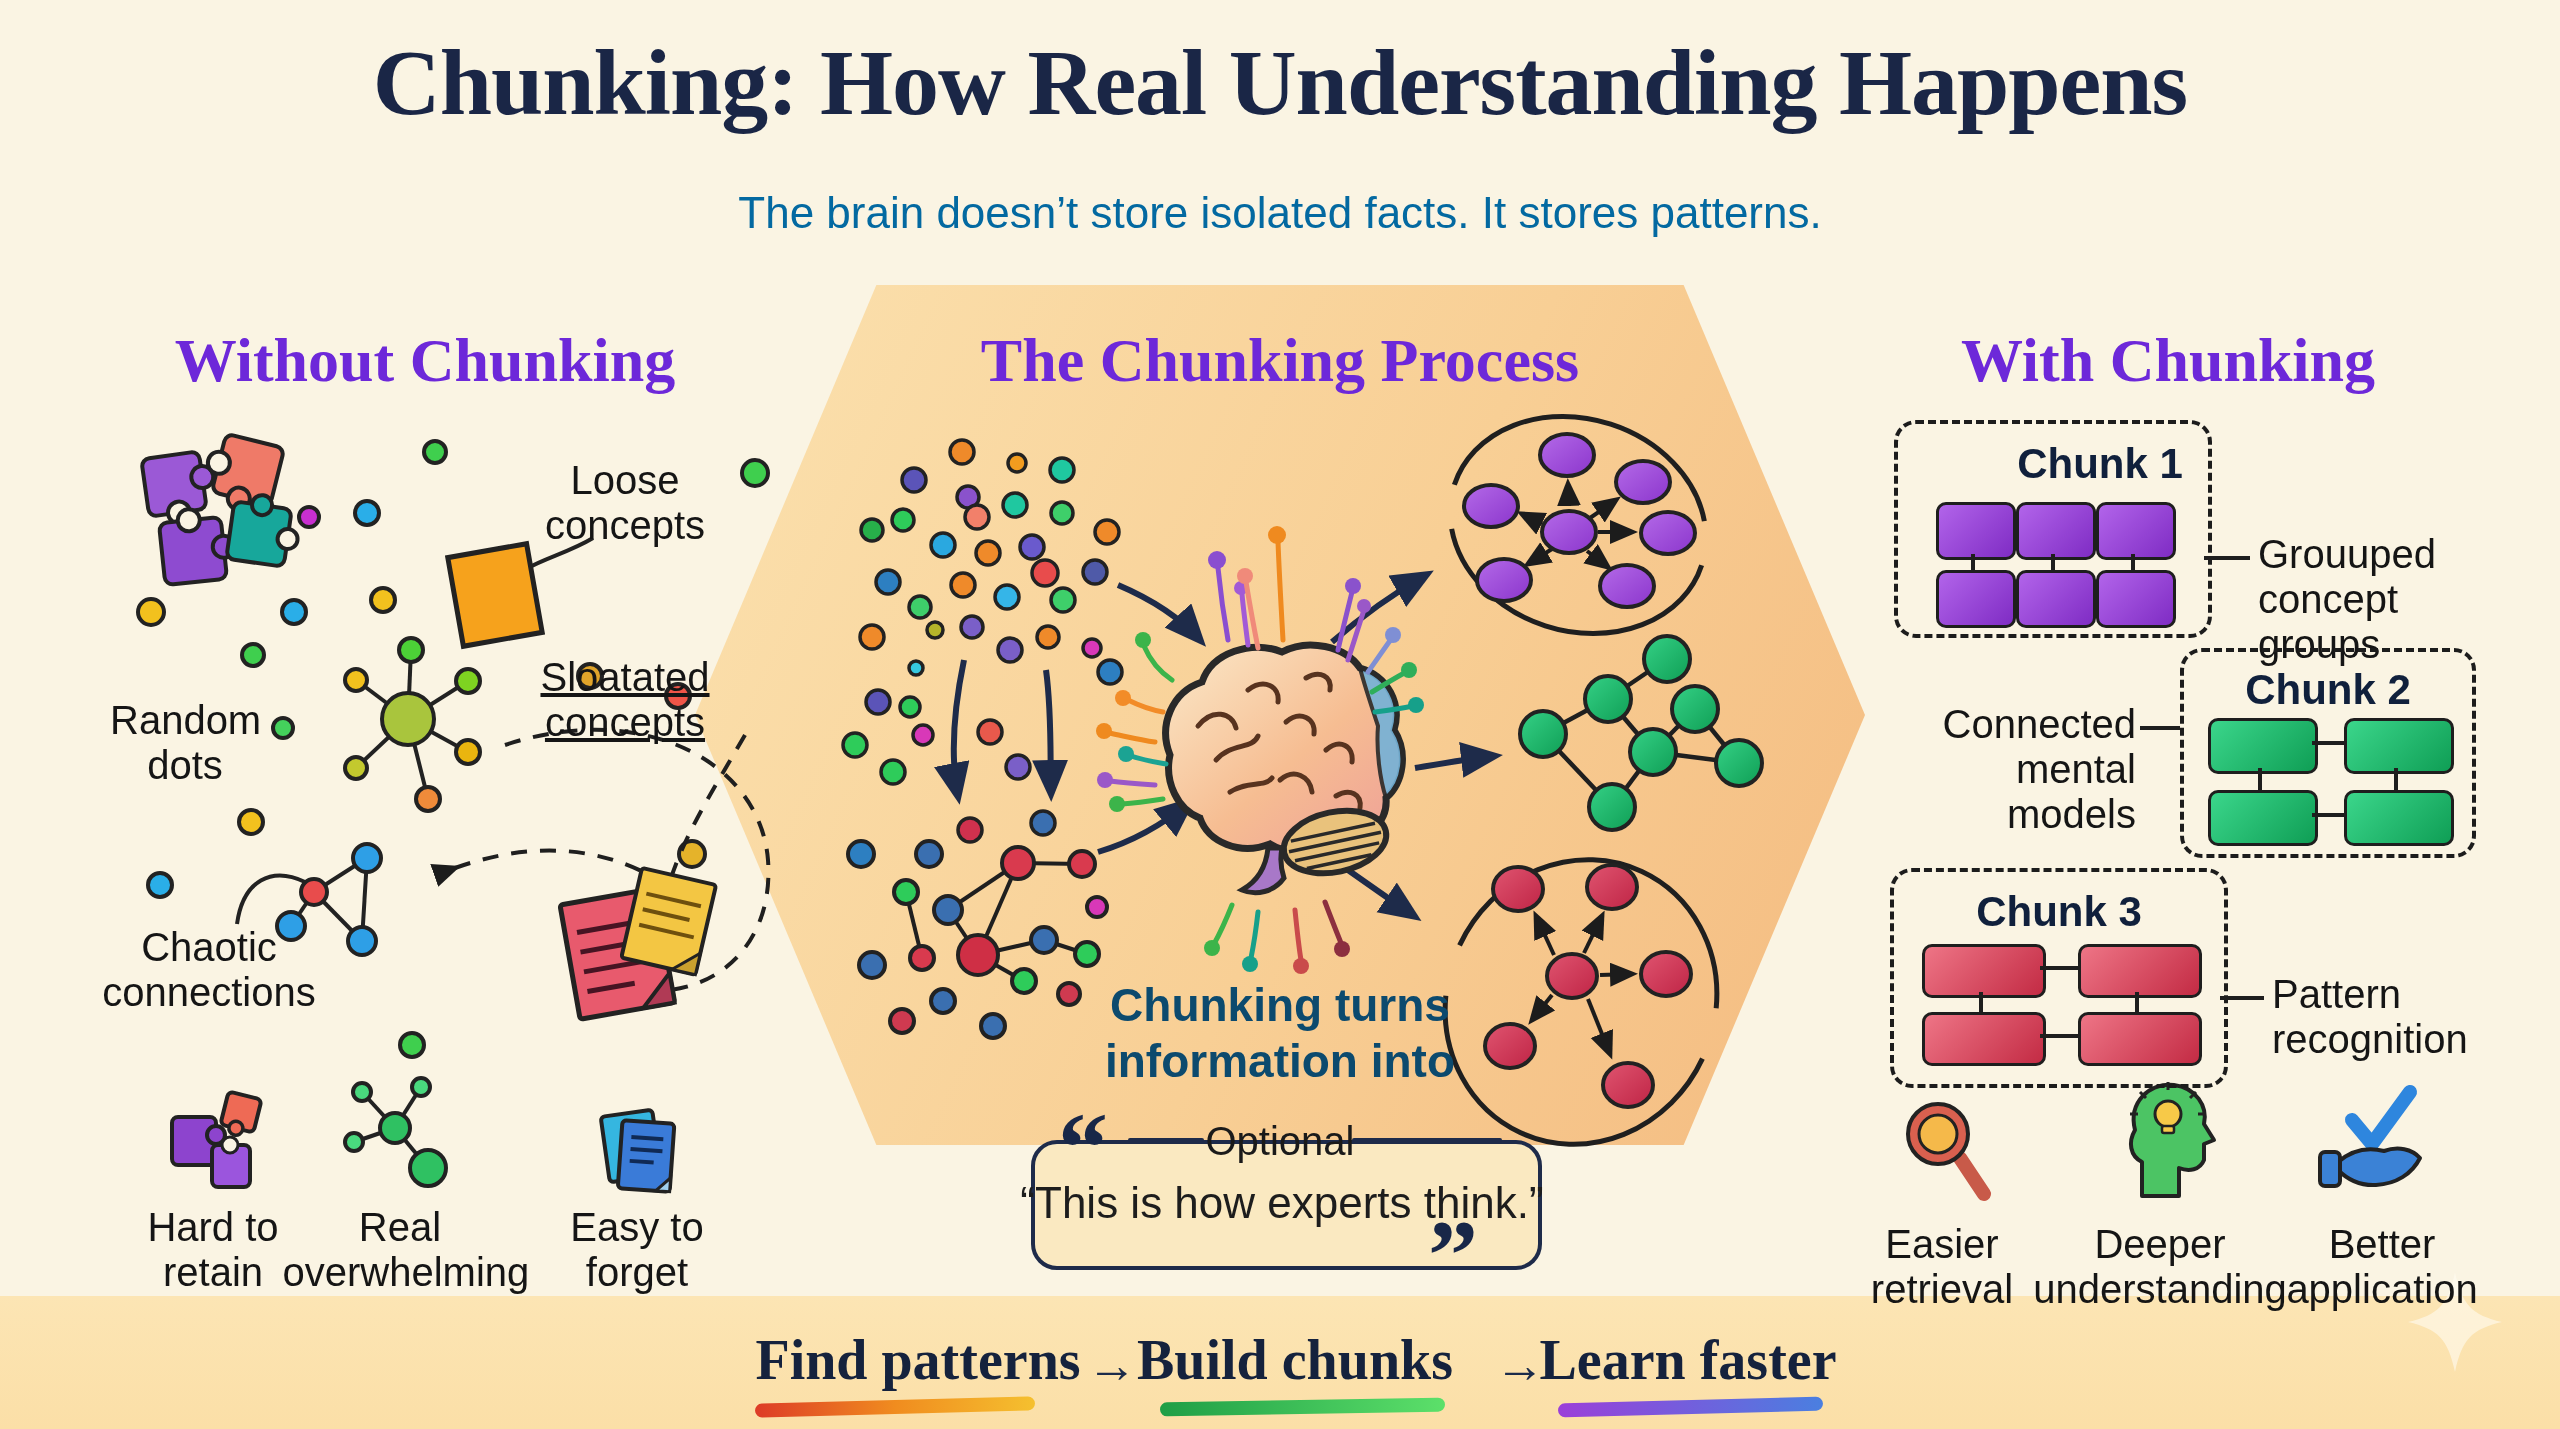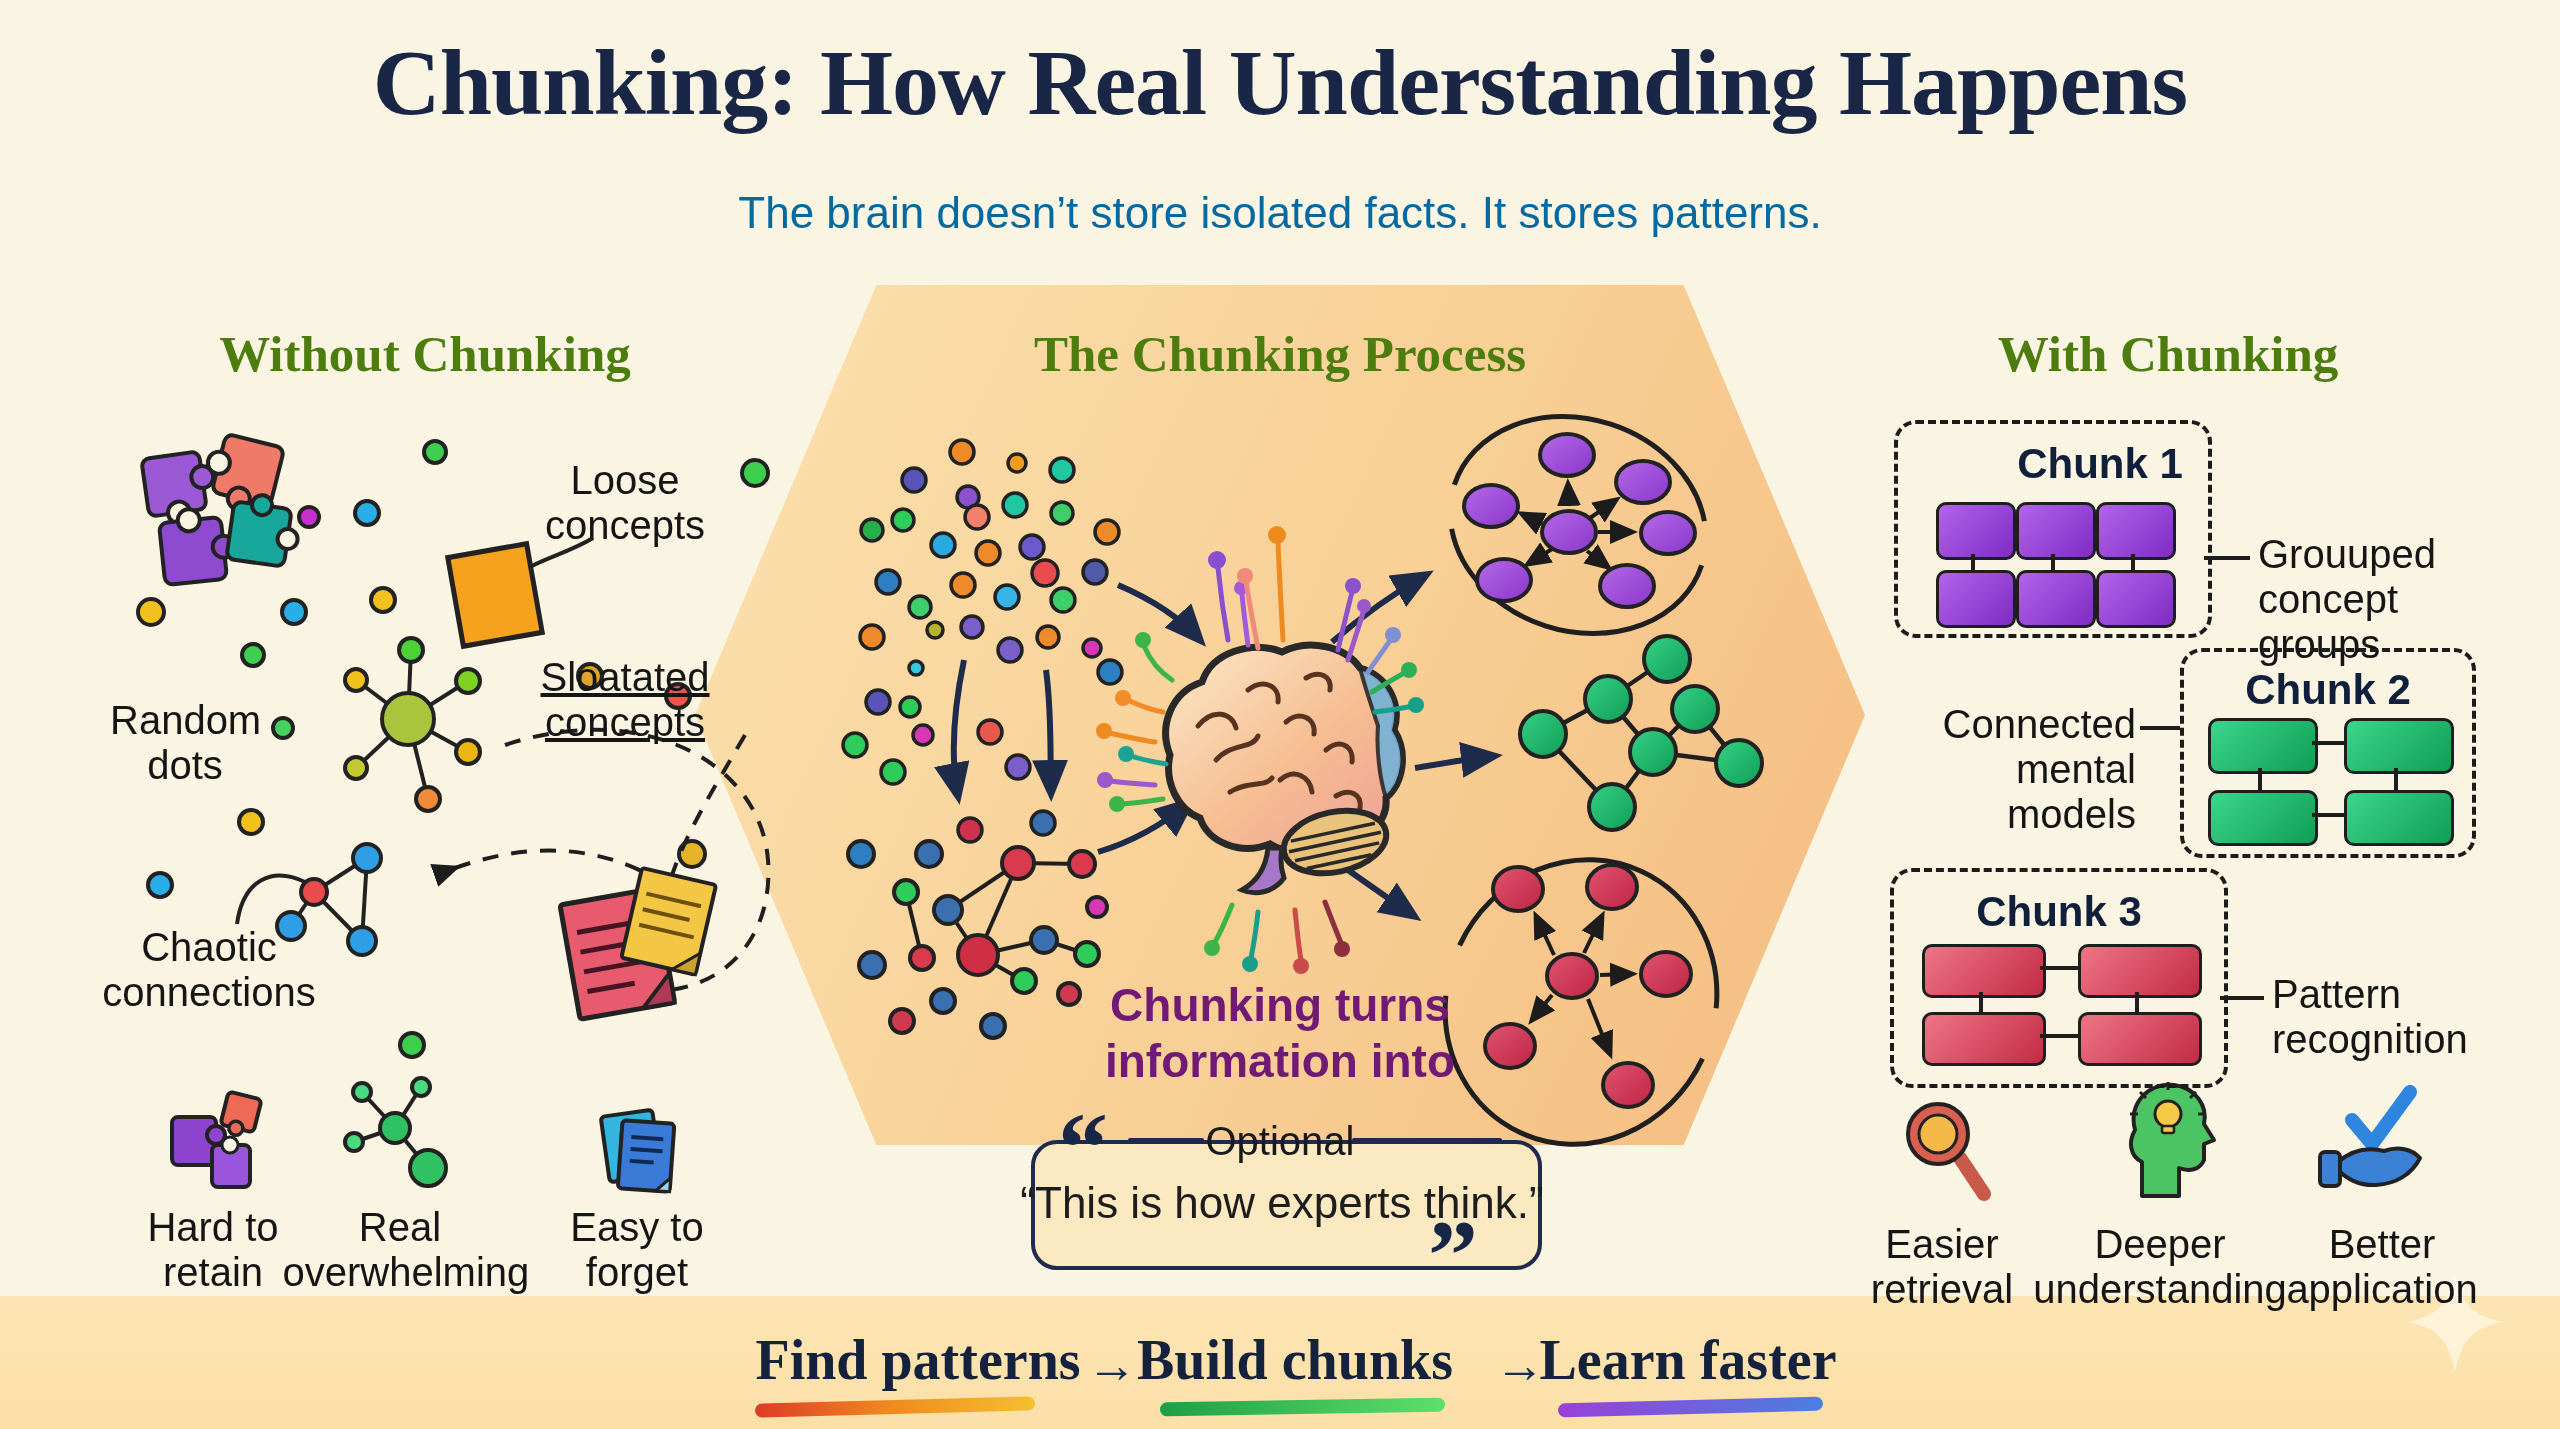--- a/index.html
+++ b/index.html
@@ -2,26 +2,26 @@
 <html><head>
 <meta charset="utf-8">
 <style>
   html,body{margin:0;padding:0;}
   body{width:2560px;height:1429px;background:#faf4e3;overflow:hidden;position:relative;
        font-family:"Liberation Sans",sans-serif;}
   .abs{position:absolute;}
   .ctr{transform:translateX(-50%);text-align:center;}
   .h1{font-family:"Liberation Serif",serif;font-weight:bold;font-size:94px;color:#1a2646;letter-spacing:-1px;white-space:nowrap;}
   .sub{font-size:44px;color:#0369a1;font-weight:500;white-space:nowrap;}
-  .h2{font-family:"Liberation Serif",serif;font-weight:bold;font-size:51px;color:#4d7c0f;white-space:nowrap;}
+  .h2{font-family:"Liberation Serif",serif;font-weight:bold;font-size:62px;color:#6d28d9;white-space:nowrap;}
   .lbl{font-size:40px;line-height:1.12;color:#151515;font-weight:500;}
   .hex{left:695px;top:285px;width:1170px;height:860px;
        clip-path:polygon(15.5% 0,84.5% 0,100% 50%,84.5% 100%,15.5% 100%,0 50%);
        background:linear-gradient(115deg,#fbe1ae 0%,#f8cf95 55%,#f4bb80 100%);}
-  .caption{font-size:46px;line-height:1.22;font-weight:bold;color:#701a75;}
+  .caption{font-size:46px;line-height:1.22;font-weight:bold;color:#0c4a6e;}
   .caption span{display:block;}
   .chunkbox{border:4px dashed #1c1c1c;border-radius:22px;background:transparent;}
   .chunktitle{font-size:42px;font-weight:bold;color:#10203c;white-space:nowrap;}
   .block{position:absolute;border:3px solid #1e1e1e;border-radius:10px;}
   .blk-p{background:linear-gradient(135deg,#b264ea,#7f2cc4);}
   .blk-g{background:linear-gradient(135deg,#3bd68b,#0f9e55);}
   .blk-r{background:linear-gradient(135deg,#ee7586,#c32b44);}
   .conn{position:absolute;background:#1e1e1e;}
   .quotebox{left:1031px;top:1140px;width:503px;height:122px;border:4px solid #1e2b4a;border-radius:26px;background:#fae9c1;}
   .qmark{font-family:"Liberation Serif",serif;font-weight:bold;font-size:100px;color:#182748;line-height:1;}

